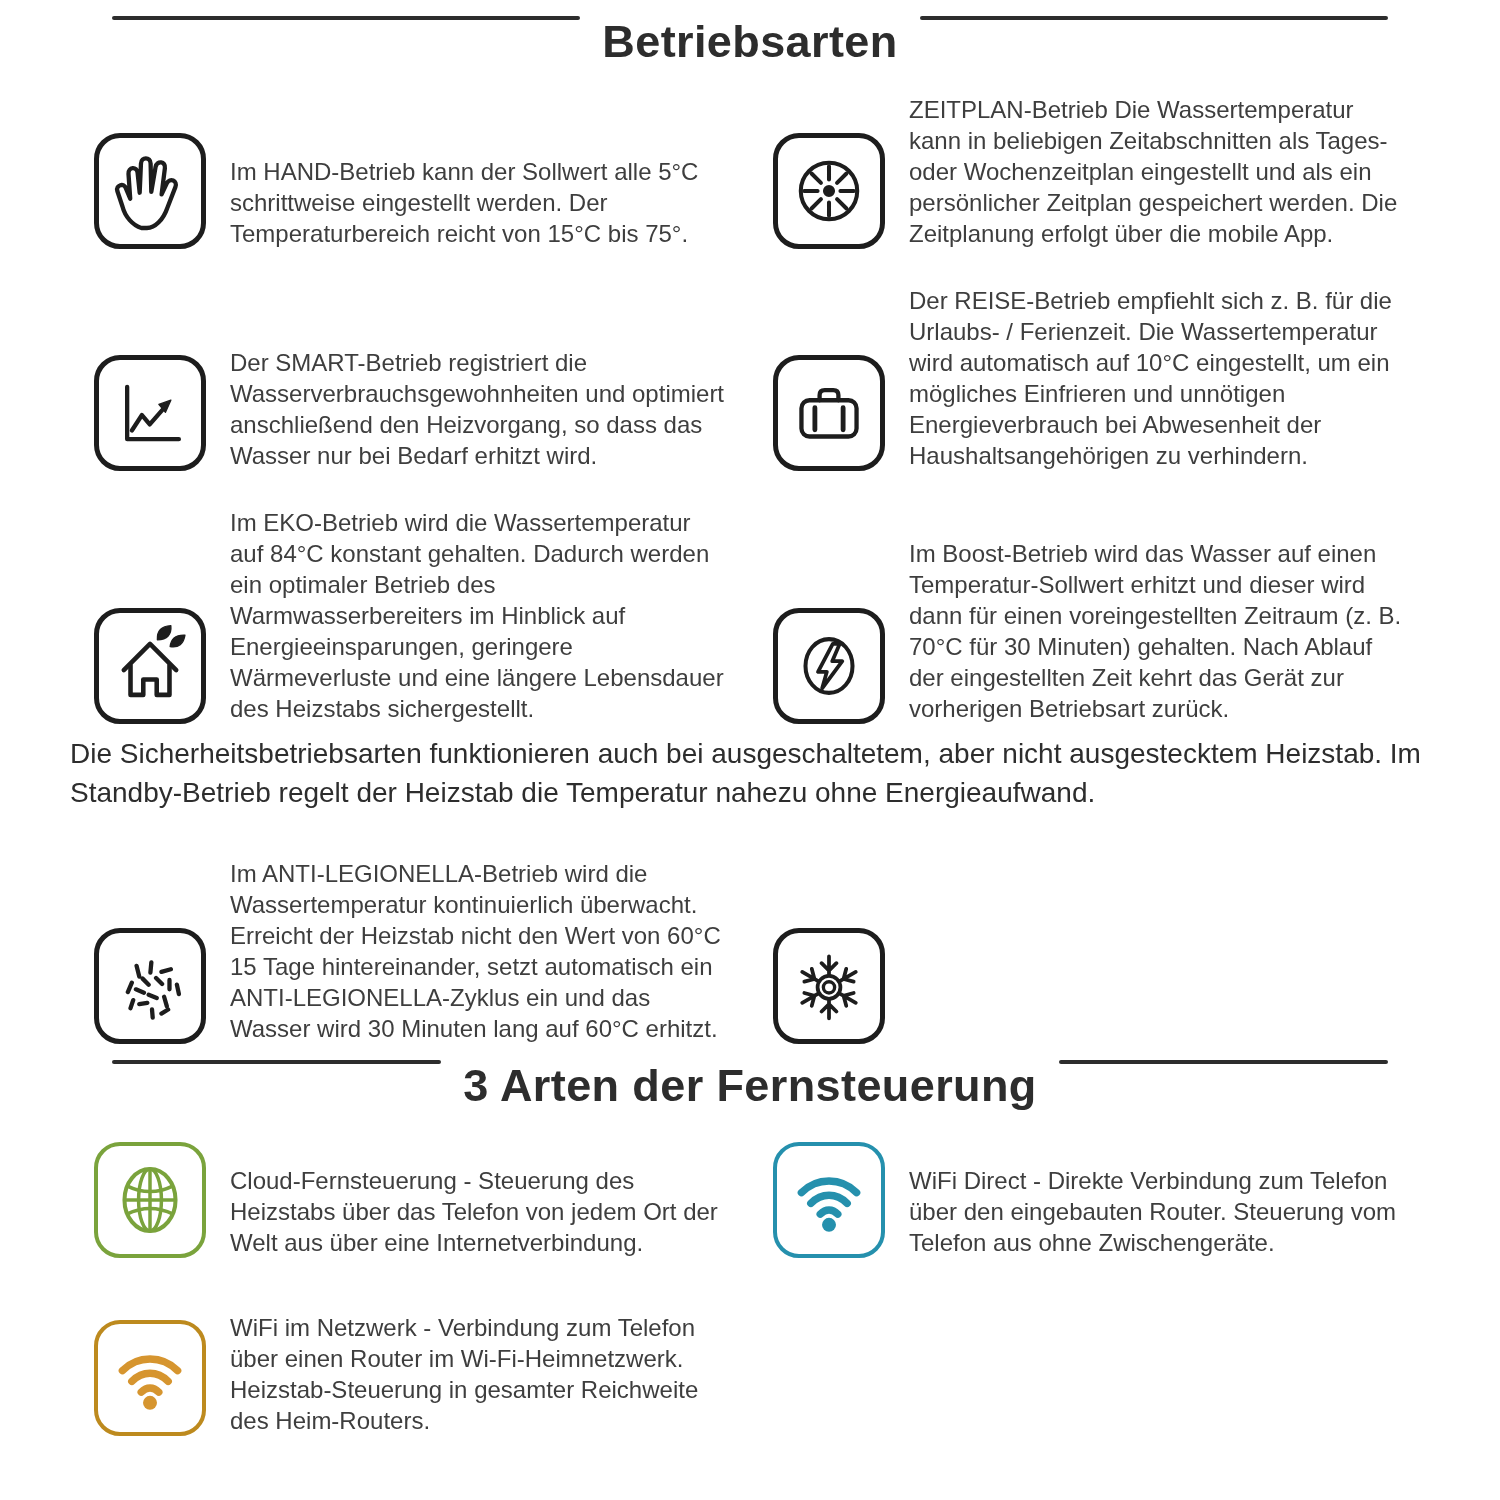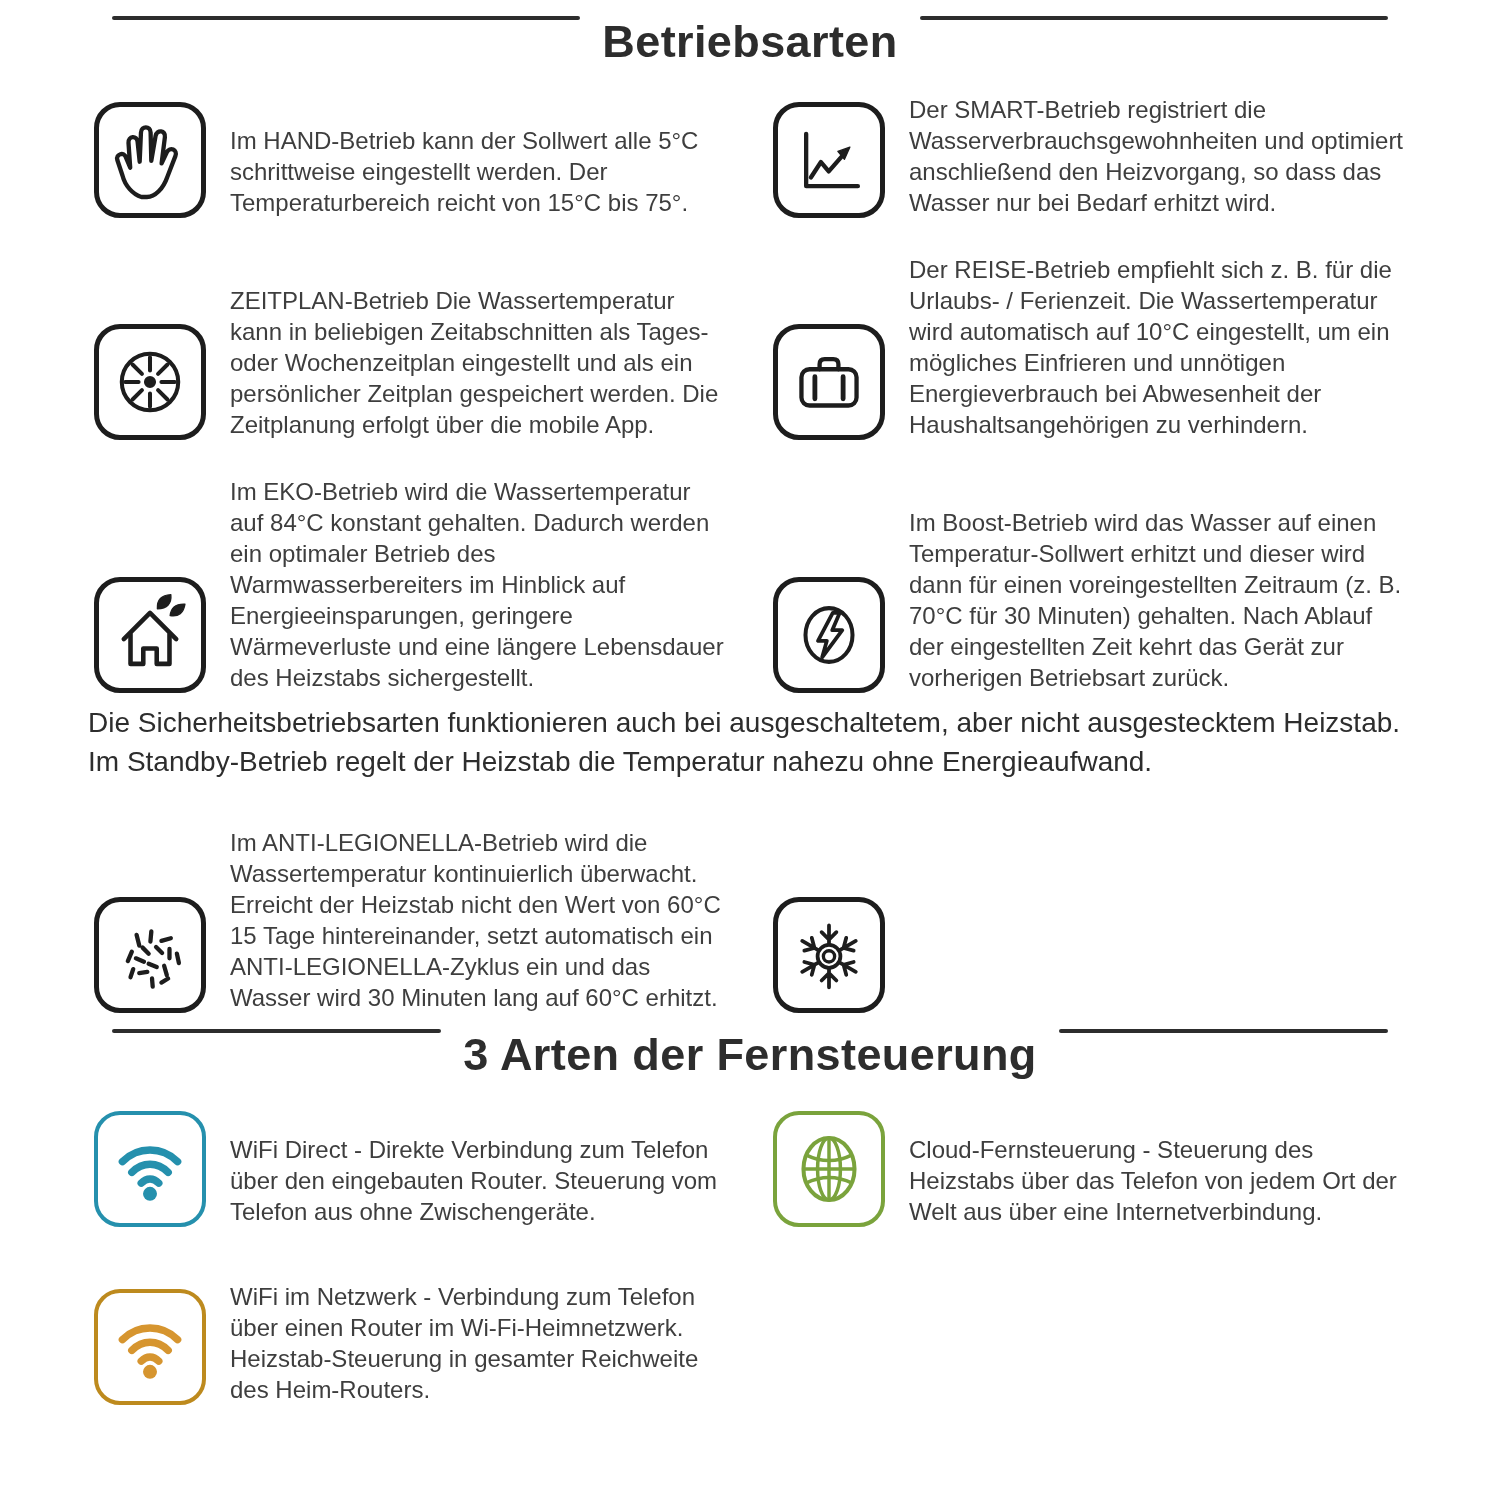--- a/index.html
+++ b/index.html
@@ -25,21 +25,21 @@
   .tile{
     width:112px;height:116px;flex:0 0 auto;background:#fff;
     border:5px solid var(--ink);border-radius:26px;
     display:flex;align-items:center;justify-content:center;
   }
   .tile svg{width:86px;height:86px;color:var(--ink)}
   .tile.blue{border:4px solid var(--blue)} .tile.blue svg{color:var(--blue)}
   .tile.green{border:4px solid var(--green)} .tile.green svg{color:var(--green)}
   .tile.orange{border:4px solid var(--orange_border)} .tile.orange svg{color:var(--orange)}
   .sec2{margin-top:36px}
-  .intro{padding:0 88px;margin-top:10px;font-size:28px;line-height:39px;color:var(--heading)}
+  .intro{padding:0 70px;margin-top:10px;font-size:28px;line-height:39px;color:var(--heading)}
   .sec3{margin-top:16px}
 </style>
 </head>
 <body>
 
 <div class="page">
 
   <div class="sec-head">
     <div class="hline"></div>
     <h1>Betriebsarten</h1>
@@ -52,38 +52,38 @@
       <div class="tile">
         <svg viewBox="0 0 100 100" fill="none" stroke="currentColor">
           <path d="M40 93C30 90 21 80 18 68L12 50C10 43 20 40 22 47L27 59 25 30C24.4 22 35 21 35.6 29L38 52 39.5 18C39.9 10 50.5 10 50.7 18L51.5 51 56.5 22C58 14 68.5 15.5 67.3 23.5L63.5 54 69.5 41C73 34 82.5 38 79.5 45.5L70 70C65.5 83 56 93 46.5 93Z" fill="#fff" stroke-width="5" stroke-linejoin="round"></path>
         </svg>
       </div>
       <p>Im HAND-Betrieb kann der Sollwert alle 5°C schrittweise eingestellt werden. Der Temperaturbereich reicht von 15°C bis 75°.</p>
     </div>
 
     <div class="item">
       <div class="tile">
+        <svg viewBox="0 0 64 64" fill="none" stroke="currentColor" stroke-width="3" stroke-linecap="round">
+          <circle cx="32" cy="32" r="21"></circle>
+          <path d="M32 13.5V23.5M32 40.5V50.5M40.5 32H50.5M13.5 32H23.5M38 26 45 19M26 26 19 19M38 38 45 45M26 38 19 45"></path>
+          <circle cx="32" cy="32" r="3" fill="currentColor"></circle>
+        </svg>
+      </div>
+      <p>ZEITPLAN-Betrieb Die Wassertemperatur kann in beliebigen Zeitabschnitten als Tages- oder Wochenzeitplan eingestellt und als ein persönlicher Zeitplan gespeichert werden. Die Zeitplanung erfolgt über die mobile App.</p>
+    </div>
+
+    <div class="item">
+      <div class="tile">
         <svg viewBox="0 0 64 64" fill="none" stroke="currentColor" stroke-width="3.2" stroke-linecap="round" stroke-linejoin="round">
           <path d="M15 12.5V51.5H53.5"></path>
           <path d="M18.5 45 26 33.5 31.8 40.5 44 26.5"></path>
           <path d="M47.5 22.5 38.6 25.6 43.5 31.4Z" fill="currentColor" stroke-width="1"></path>
         </svg>
       </div>
       <p>Der SMART-Betrieb registriert die Wasserverbrauchsgewohnheiten und optimiert anschließend den Heizvorgang, so dass das Wasser nur bei Bedarf erhitzt wird.</p>
-    </div>
-
-    <div class="item">
-      <div class="tile">
-        <svg viewBox="0 0 64 64" fill="none" stroke="currentColor" stroke-width="3" stroke-linecap="round">
-          <circle cx="32" cy="32" r="21"></circle>
-          <path d="M32 13.5V23.5M32 40.5V50.5M40.5 32H50.5M13.5 32H23.5M38 26 45 19M26 26 19 19M38 38 45 45M26 38 19 45"></path>
-          <circle cx="32" cy="32" r="3" fill="currentColor"></circle>
-        </svg>
-      </div>
-      <p>ZEITPLAN-Betrieb Die Wassertemperatur kann in beliebigen Zeitabschnitten als Tages- oder Wochenzeitplan eingestellt und als ein persönlicher Zeitplan gespeichert werden. Die Zeitplanung erfolgt über die mobile App.</p>
     </div>
 
     <div class="item">
       <div class="tile">
         <svg viewBox="0 0 64 64" fill="none" stroke="currentColor" stroke-width="3.2" stroke-linecap="round">
           <rect x="11.5" y="22.5" width="41" height="27" rx="6"></rect>
           <path d="M25 22.5V18.8Q25 15 28.8 15H35.2Q39 15 39 18.8V22.5"></path>
           <path d="M21.5 28V44.5M42.5 28V44.5" stroke-width="3.6"></path>
         </svg>
       </div>
@@ -150,46 +150,46 @@
 
   <div class="sec-head sec3">
     <div class="hline"></div>
     <h1>3 Arten der Fernsteuerung</h1>
     <div class="hline"></div>
   </div>
 
   <div class="cols remote-grid">
 
     <div class="item">
-      <div class="tile blue">
-        <svg viewBox="0 0 64 64" fill="none" stroke="currentColor" stroke-width="5.6" stroke-linecap="round">
-          <path d="M11.5 26.5C23 15 41 15 52.5 26.5"></path>
-          <path d="M18.5 34.5C26.5 26.5 37.5 26.5 45.5 34.5"></path>
-          <path d="M25.5 42.5C29.5 38.5 34.5 38.5 38.5 42.5"></path>
-          <circle cx="32" cy="50.5" r="5.2" fill="currentColor" stroke="none"></circle>
-        </svg>
-      </div>
-      <p>WiFi Direct - Direkte Verbindung zum Telefon über den eingebauten Router. Steuerung vom Telefon aus ohne Zwischengeräte.</p>
-    </div>
-
-    <div class="item">
       <div class="tile green">
         <svg viewBox="0 0 64 64" fill="none" stroke="currentColor">
           <ellipse cx="32" cy="32" rx="19" ry="23" stroke-width="3"></ellipse>
           <ellipse cx="32" cy="32" rx="8.5" ry="23" stroke-width="2.6"></ellipse>
           <path d="M32 9V55" stroke-width="2.6"></path>
           <path d="M13 32H51" stroke-width="2.6"></path>
           <path d="M14.8 21.5Q32 30 49.2 21.5" stroke-width="2.6"></path>
           <path d="M14.8 42.5Q32 34 49.2 42.5" stroke-width="2.6"></path>
         </svg>
       </div>
       <p>Cloud-Fernsteuerung - Steuerung des Heizstabs über das Telefon von jedem Ort der Welt aus über eine Internetverbindung.</p>
     </div>
 
     <div class="item">
+      <div class="tile blue">
+        <svg viewBox="0 0 64 64" fill="none" stroke="currentColor" stroke-width="5.6" stroke-linecap="round">
+          <path d="M11.5 26.5C23 15 41 15 52.5 26.5"></path>
+          <path d="M18.5 34.5C26.5 26.5 37.5 26.5 45.5 34.5"></path>
+          <path d="M25.5 42.5C29.5 38.5 34.5 38.5 38.5 42.5"></path>
+          <circle cx="32" cy="50.5" r="5.2" fill="currentColor" stroke="none"></circle>
+        </svg>
+      </div>
+      <p>WiFi Direct - Direkte Verbindung zum Telefon über den eingebauten Router. Steuerung vom Telefon aus ohne Zwischengeräte.</p>
+    </div>
+
+    <div class="item">
       <div class="tile orange">
         <svg viewBox="0 0 64 64" fill="none" stroke="currentColor" stroke-width="5.6" stroke-linecap="round">
           <path d="M11.5 26.5C23 15 41 15 52.5 26.5"></path>
           <path d="M18.5 34.5C26.5 26.5 37.5 26.5 45.5 34.5"></path>
           <path d="M25.5 42.5C29.5 38.5 34.5 38.5 38.5 42.5"></path>
           <circle cx="32" cy="50.5" r="5.2" fill="currentColor" stroke="none"></circle>
         </svg>
       </div>
       <p>WiFi im Netzwerk - Verbindung zum Telefon über einen Router im Wi-Fi-Heimnetzwerk. Heizstab-Steuerung in gesamter Reichweite des Heim-Routers.</p>
     </div>

